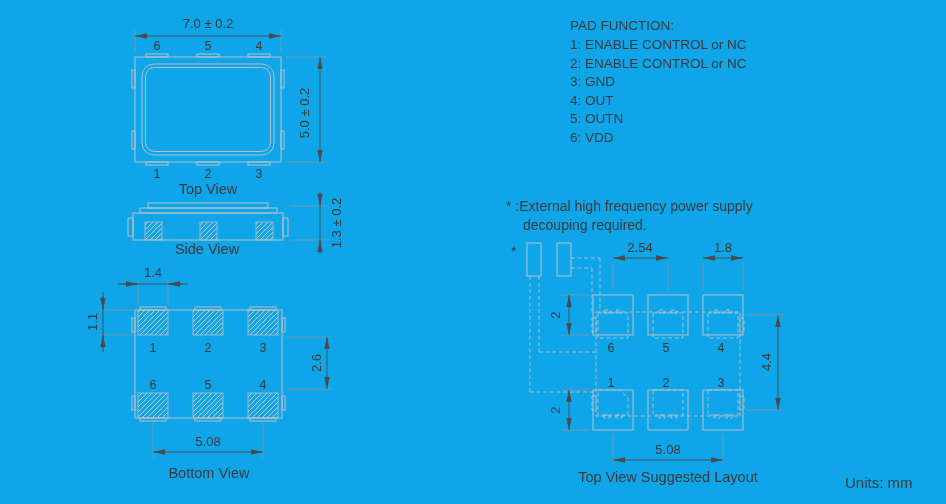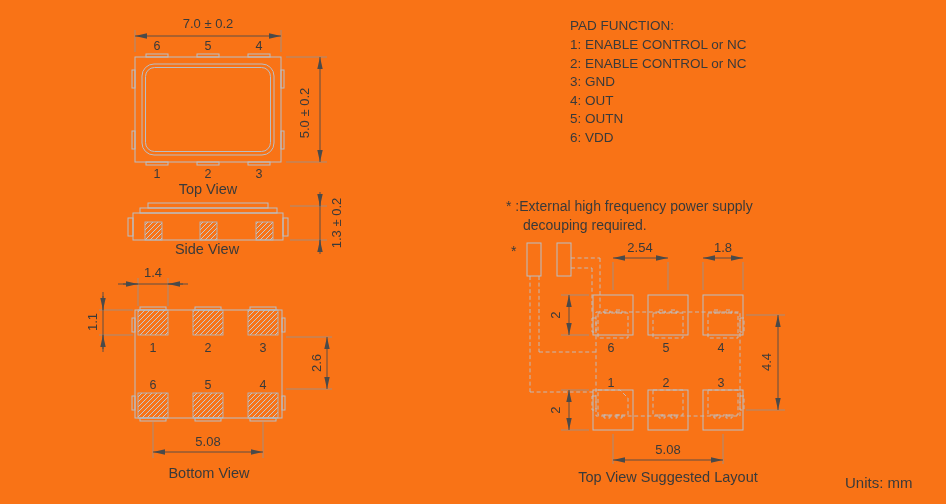--- a/index.html
+++ b/index.html
@@ -1,16 +1,16 @@
 <!DOCTYPE html>
 <html><head>
 <meta charset="utf-8">
 <style>
   html,body{margin:0;padding:0;background:#f8f8f8;}
-  .page{width:946px;height:504px;position:relative;background:#f97316;overflow:hidden;}
+  .page{width:946px;height:504px;position:relative;background:#0ea5e9;overflow:hidden;}
   svg{display:block;}
   text{font-family:"Liberation Sans", sans-serif;fill:#3a3a3a;}
   .dimline{stroke:#4a4a4a;stroke-width:0.9;fill:none;}
   .extline{stroke:#8f959b;stroke-width:0.8;fill:none;}
   .part{stroke:#b9bfc6;stroke-width:1;fill:none;}
   .hatchpad{stroke:#b2b8bf;stroke-width:0.9;}
   .dashed{stroke:#bcc2c8;stroke-width:0.9;fill:none;stroke-dasharray:4 2.6;}
   .dimtext{font-size:13px;}
   .padnum{font-size:12.5px;}
   .caption{font-size:14.5px;}

